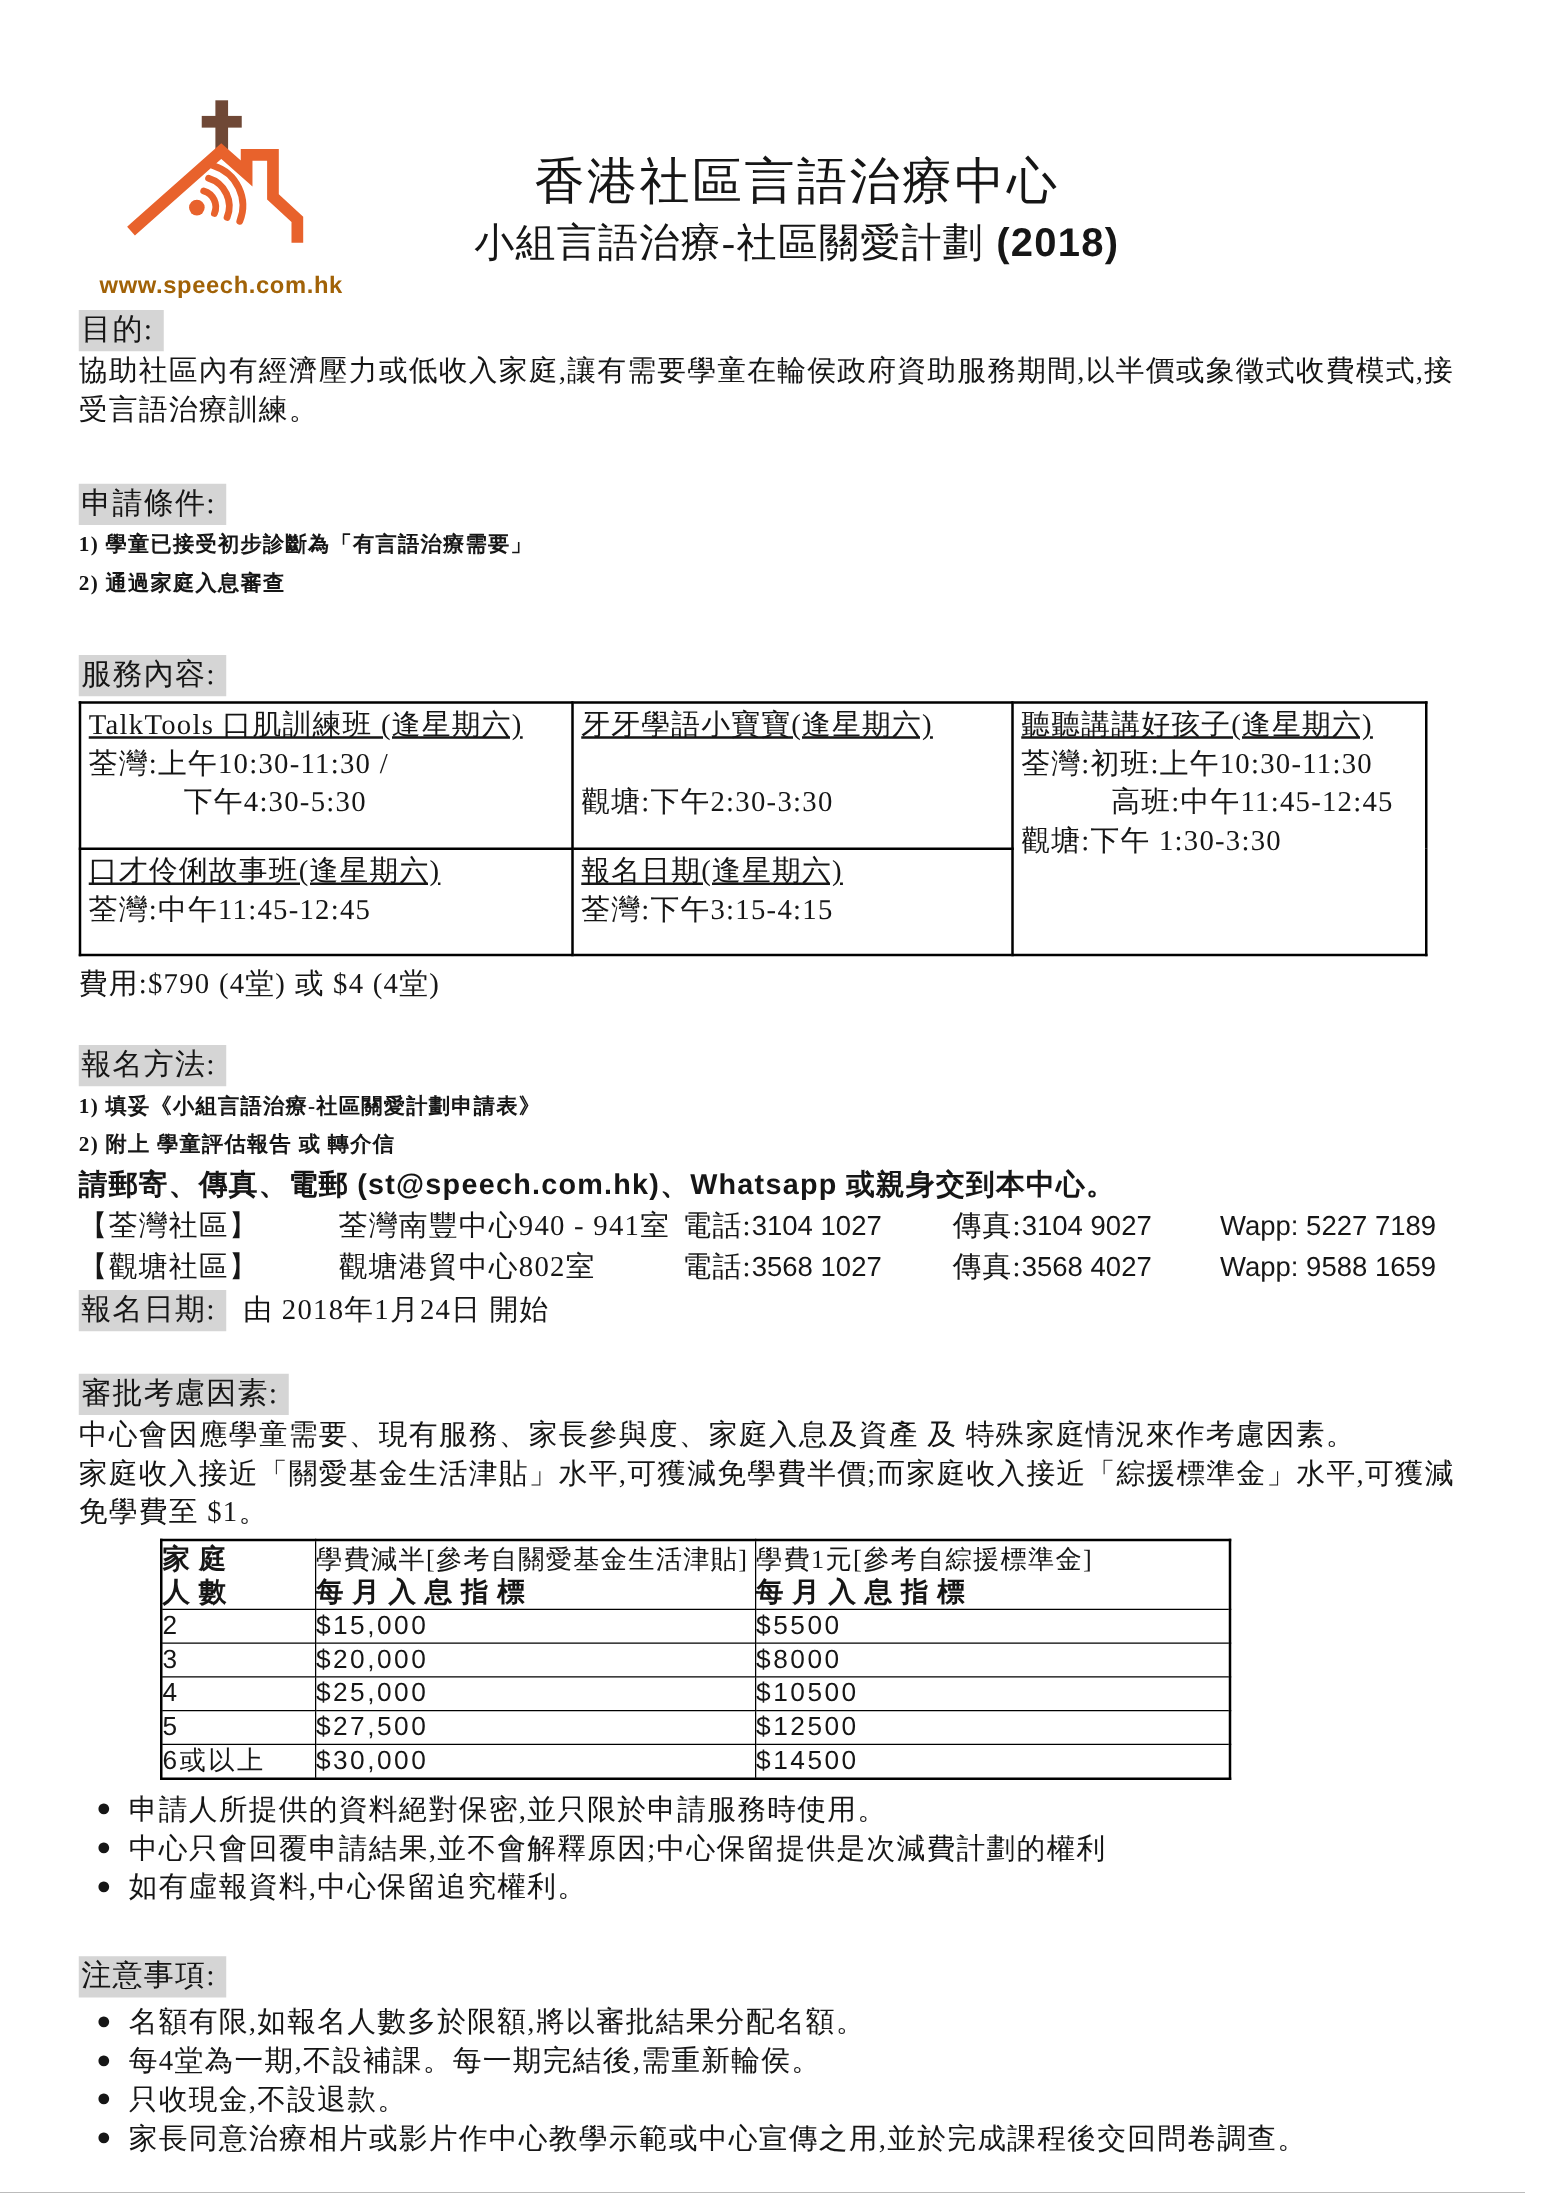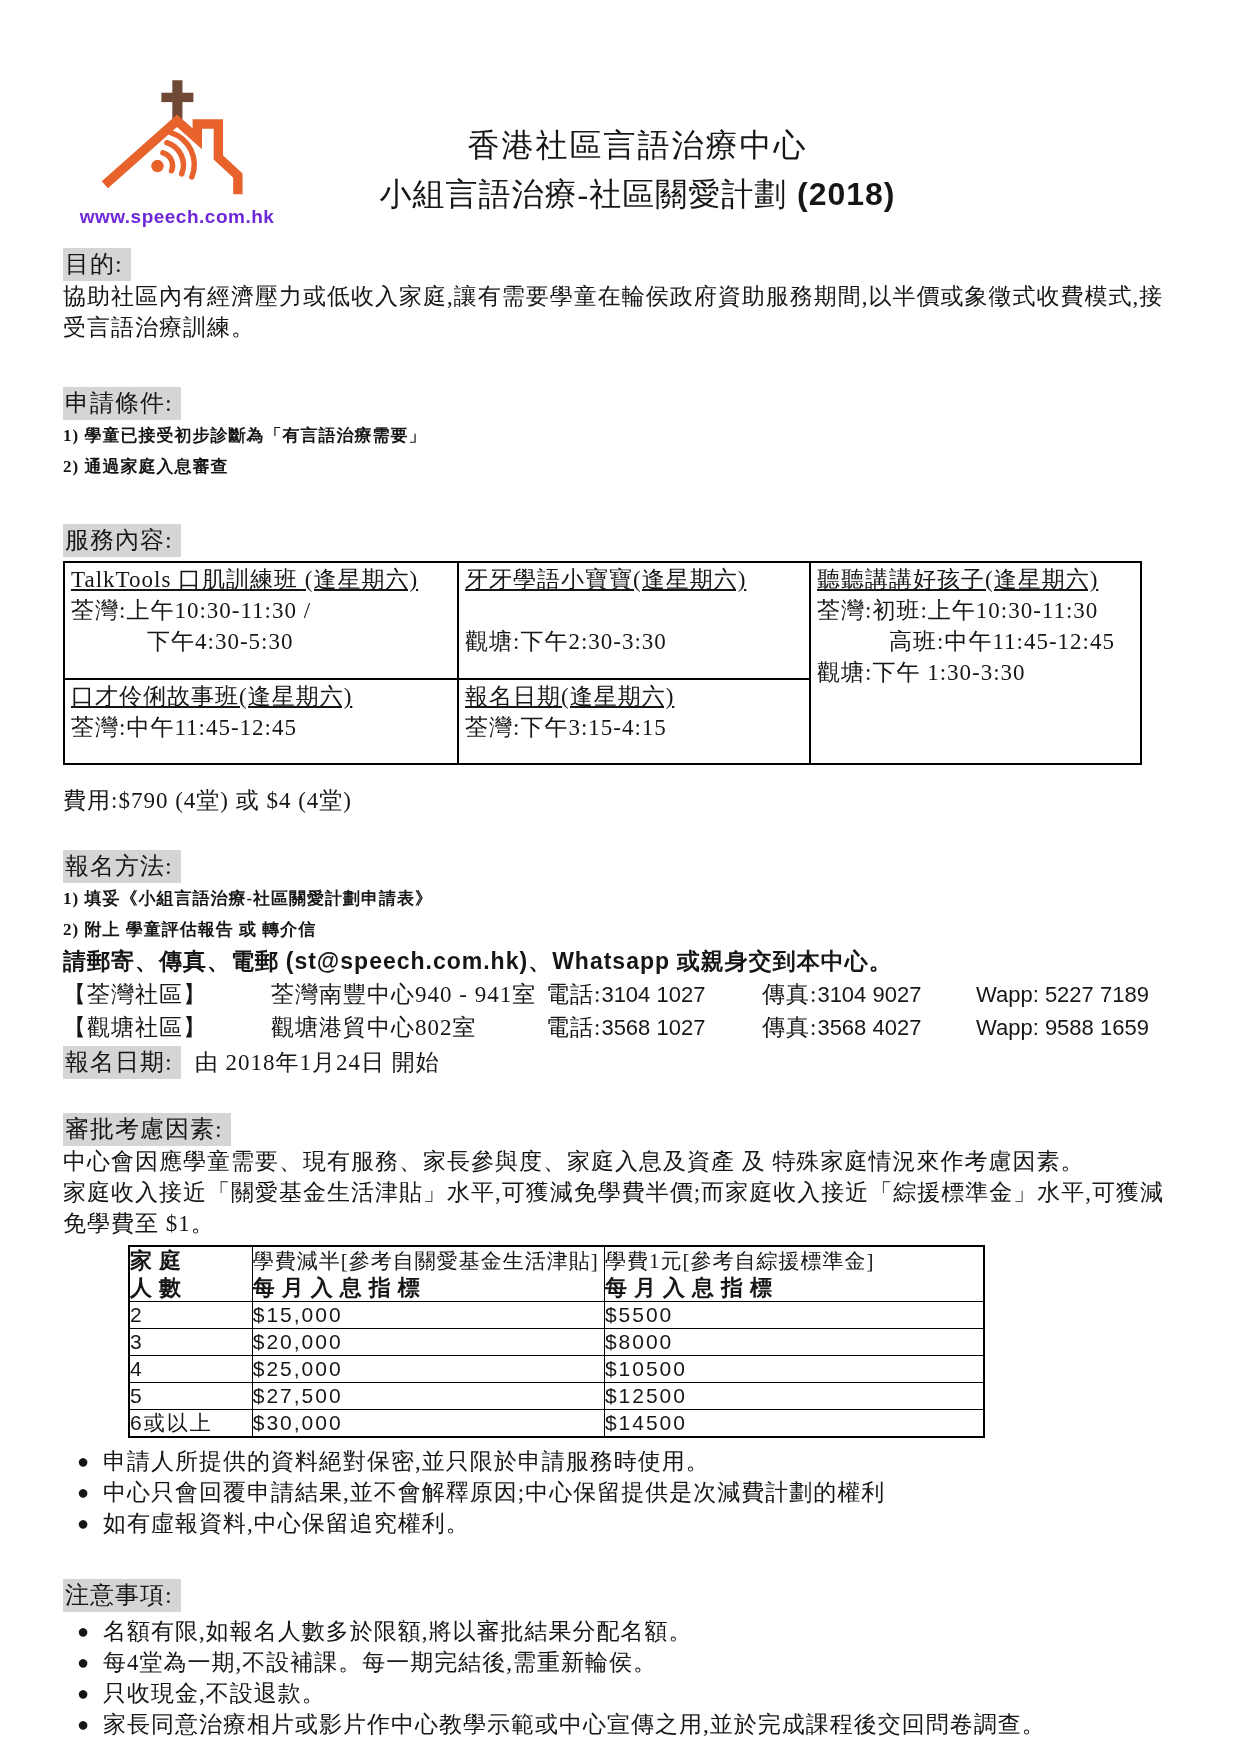--- a/index.html
+++ b/index.html
@@ -13,25 +13,25 @@
     box-sizing:border-box;
     padding:72px 58px 0 63px;
     overflow:hidden;
   }
   
   .header{position:relative;height:168px;}
   .logo{position:absolute;left:8px;top:2px;width:212px;text-align:center;}
   .logo svg{display:block;margin:0 auto;}
   .logo-url{
     font-family:"Liberation Sans","DejaVu Sans",sans-serif;
-    font-weight:bold;font-size:19px;color:#6d28d9;letter-spacing:.5px;
-    margin-top:4px;
+    font-weight:bold;font-size:19px;color:#a16207;letter-spacing:.5px;
+    margin-top:16px;
   }
   .titles{text-align:center;padding:50px 160px 0 190px;}
-  .title1{font-size:32px;letter-spacing:2px;line-height:46px;}
+  .title1{font-size:40px;letter-spacing:2px;line-height:46px;}
   .title2{font-size:32px;letter-spacing:1px;line-height:52px;}
   .year{font-family:"Liberation Sans","DejaVu Sans",sans-serif;font-weight:bold;}
   
   .hl{
     display:inline-block;background:#D5D5D5;
     font-size:24px;line-height:30px;padding:1px 8px 2px 2px;letter-spacing:1px;
   }
   .txt{font-size:23px;line-height:31px;letter-spacing:1px;}
   .sec{margin-top:0;}
   .numline{font-size:17px;line-height:31px;letter-spacing:1px;font-weight:bold;}
@@ -136,21 +136,21 @@
           <div class="u">口才伶俐故事班(逢星期六)</div>
           <div>荃灣:中午11:45-12:45</div>
         </td>
         <td>
           <div class="u">報名日期(逢星期六)</div>
           <div>荃灣:下午3:15-4:15</div>
         </td>
       </tr>
     </tbody>
       </table>
-    <div class="txt" style="margin-top:20px;">費用:$790 (4堂) 或 $4 (4堂)</div>
+    <div class="txt" style="margin-top:6px;">費用:$790 (4堂) 或 $4 (4堂)</div>
   </div>
 
   <div class="sec" style="margin-top:34px;">
     <span class="hl">報名方法:</span>
     <div class="numline">1) 填妥《小組言語治療-社區關愛計劃申請表》</div>
     <div class="numline">2) 附上 學童評估報告 或 轉介信</div>
     <div class="bold-line"><span>請郵寄、傳真、電郵 </span><span class="sansb">(st@speech.com.hk)</span><span>、</span><span class="sansb">Whatsapp</span><span> 或親身交到本中心。</span></div>
 
     <div class="loc">
       <span>【荃灣社區】</span>

